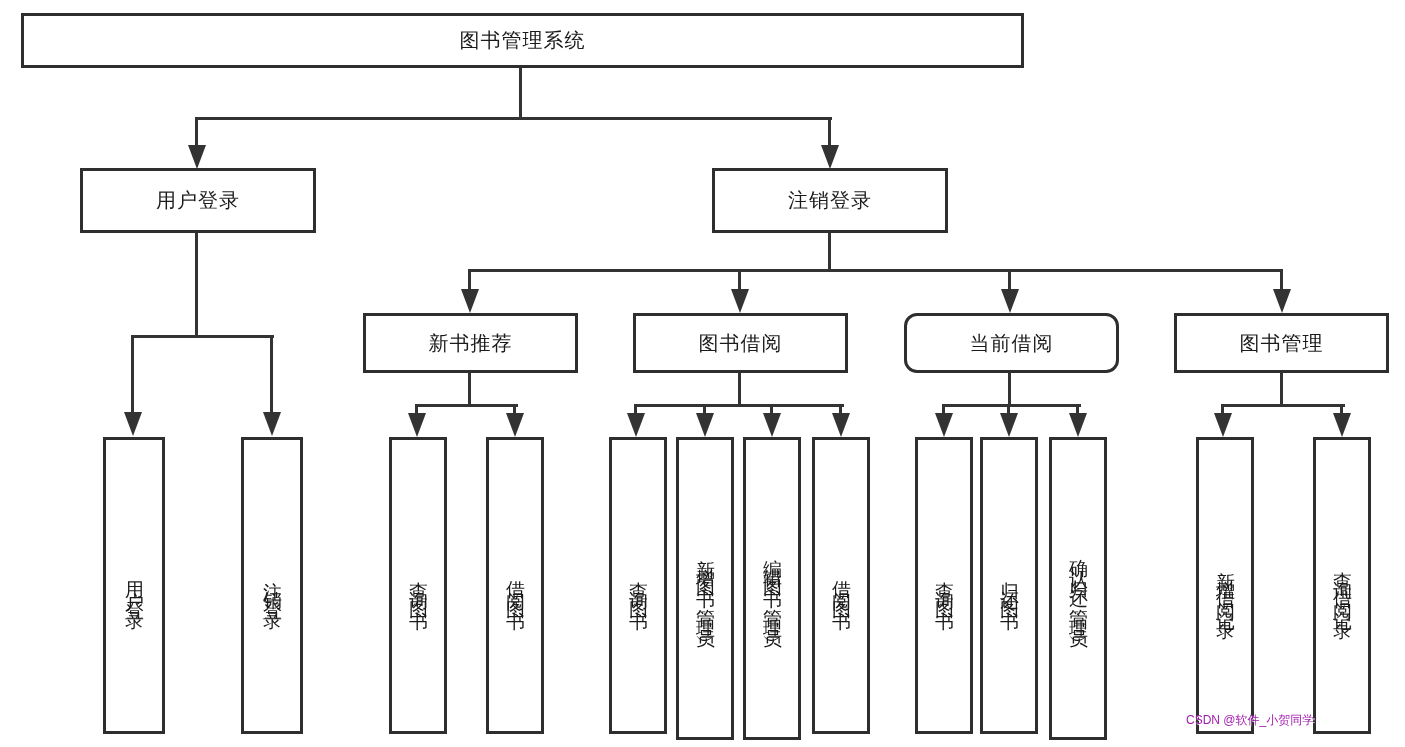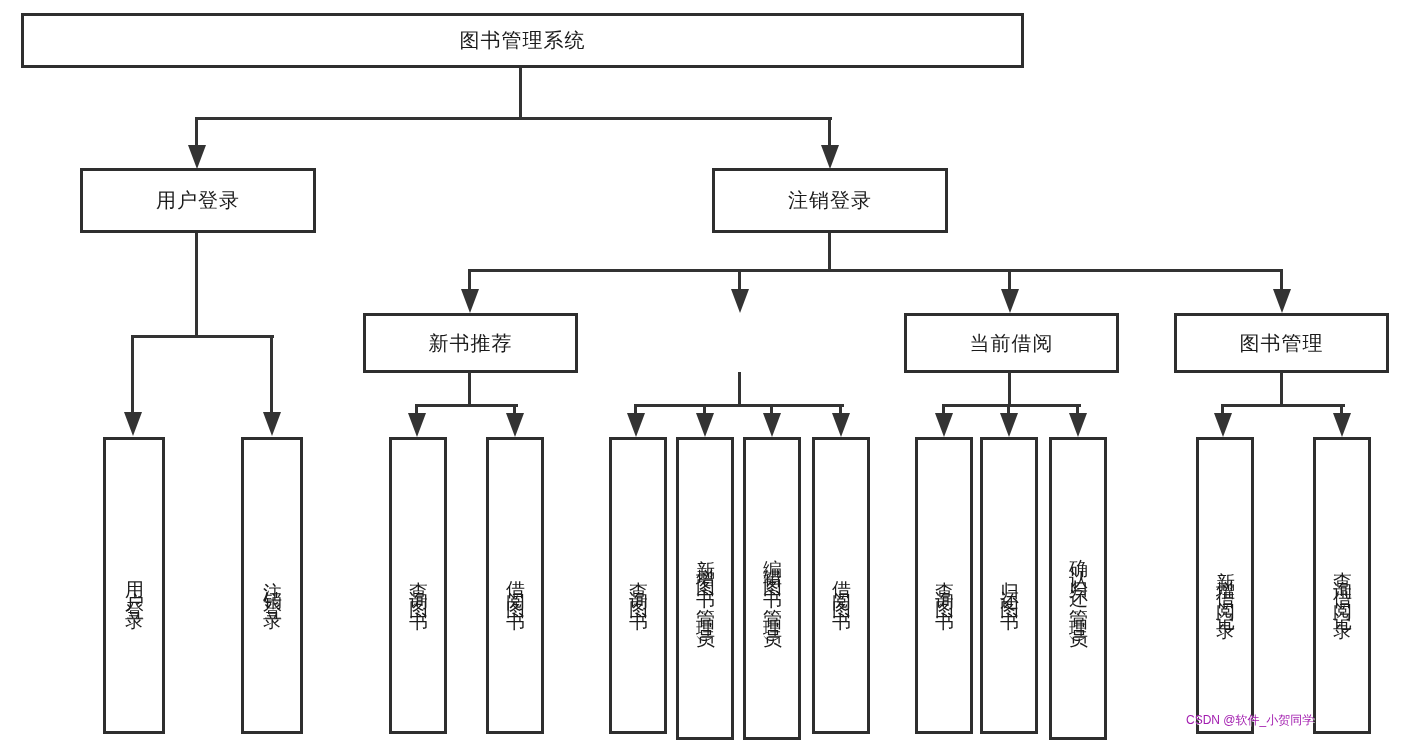--- a/index.html
+++ b/index.html
@@ -101,21 +101,24 @@
   <div class="v" style="left:738px;top:269px;height:22px;"></div>
   <div class="ar" style="left:731px;top:289px;"></div>
   <div class="v" style="left:1008px;top:269px;height:22px;"></div>
   <div class="ar" style="left:1001px;top:289px;"></div>
   <div class="v" style="left:1280px;top:269px;height:22px;"></div>
   <div class="ar" style="left:1273px;top:289px;"></div>
 
   <div class="hbox" style="left:363px;top:313px;width:215px;height:60px;justify-content:center;">
     <span>新书推荐</span>
   </div>
-  <div class="hbox" style="left:904px;top:313px;width:215px;height:60px;">
+  <div class="hbox" style="left:633px;top:313px;width:215px;height:60px;">
+    <span>图书借阅</span>
+  </div>
+  <div class="hbox" style="left:904px;top:313px;width:215px;height:60px;border-radius:13px;">
     <span>当前借阅</span>
   </div>
   <div class="hbox" style="left:1174px;top:313px;width:215px;height:60px;">
     <span>图书管理</span>
   </div>
 
   <div class="v" style="left:468px;top:372px;height:34px;"></div>
   <div class="h" style="left:415px;top:404px;width:103px;"></div>
   <div class="v" style="left:415px;top:404px;height:12px;"></div>
   <div class="ar" style="left:408px;top:413px;"></div>

